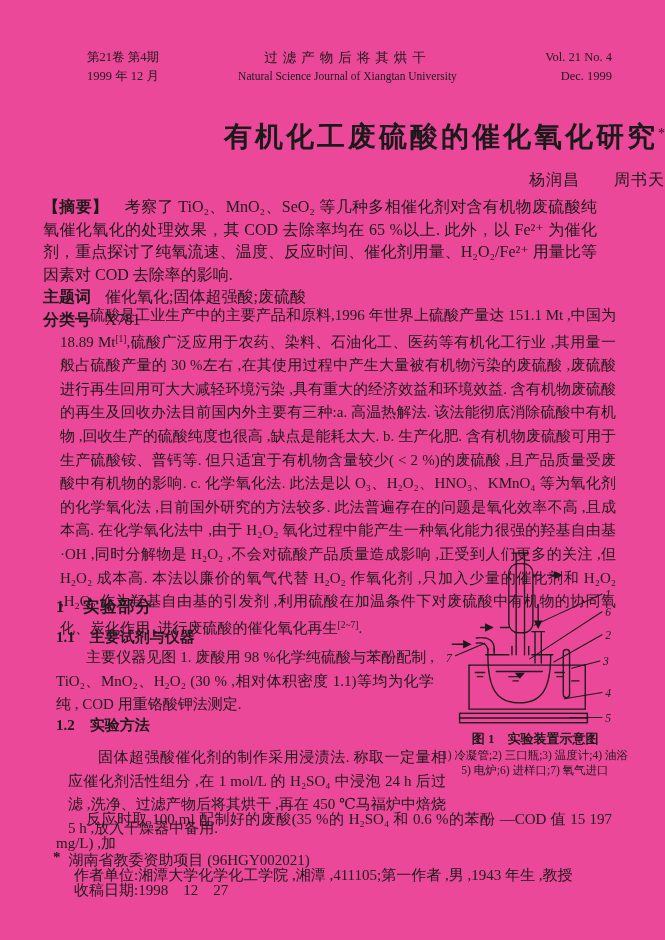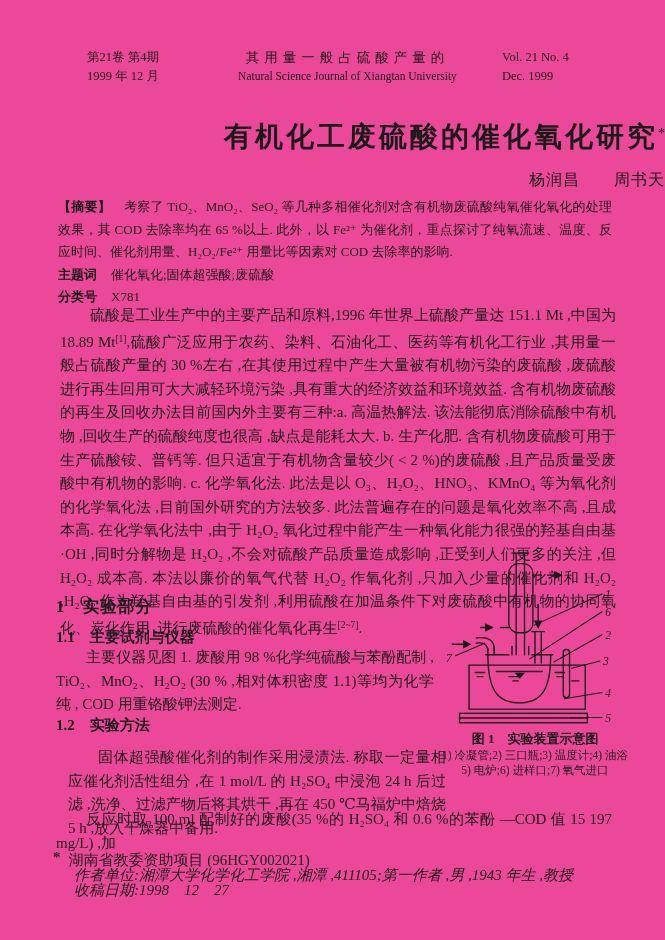--- a/index.html
+++ b/index.html
@@ -14,35 +14,35 @@
   
   .jheader{
     position:absolute;left:53px;top:48px;width:559px;
     display:flex;justify-content:space-between;align-items:flex-start;
     font-size:12.5px;line-height:19px;
   }
   .jheader .hl{width:140px;text-align:center;}
   .jheader .hc{flex:1;text-align:center;}
   .jheader .hc .cn{font-size:13.5px;letter-spacing:5px;white-space:nowrap;}
   .jheader .hc .en{font-size:11.5px;letter-spacing:0;}
-  .jheader .hr{width:110px;text-align:left;}
+  .jheader .hr{width:110px;text-align:right;}
   
   .title{
     position:absolute;left:0;top:118px;width:665px;
     text-align:right;font-size:28px;font-weight:600;letter-spacing:3px;
   }
   .title sup{font-size:14px;font-weight:400;vertical-align:8px;letter-spacing:0;}
   .authors{
     position:absolute;left:0;top:170px;width:665px;
     text-align:right;font-size:16px;letter-spacing:1px;
   }
   
   .abs{
-    position:absolute;left:58px;top:196px;width:554px;
-    font-size:13px;line-height:22.5px;text-align:justify;
+    position:absolute;left:43px;top:196px;width:554px;
+    font-size:16px;line-height:22.5px;text-align:justify;
   }
   .abs .abstract-p{text-indent:0;margin:0;}
   .abs b{font-weight:700;}
   .abs .kv{margin-top:0;}
   .abs .kv .lbl{font-weight:700;margin-right:14px;}
   
   .intro{
     position:absolute;left:56px;top:300px;width:556px;
     font-size:15px;line-height:23.6px;text-align:justify;
     text-indent:2em;margin:4px;
@@ -73,34 +73,34 @@
   }
   .fig svg{display:block;margin:0 auto;}
   .figcap-t{font-size:13px;font-weight:700;margin-top:2px;}
   .figcap-l{font-size:11.5px;line-height:15px;}
   
   .foot{
     position:absolute;left:53px;top:850px;width:560px;
     font-size:15px;line-height:15px;
   }
   .foot .fmark{vertical-align:3px;font-weight:700;margin-right:8px;}
-  .foot .fl{margin-left:21px;font-style:italic;}
+  .foot .fl{margin-left:21px;}
 </style>
 </head>
 <body>
 
 <div class="page">
 
   <div class="jheader">
     <div class="hl">
       <div>第21卷 第4期</div>
       <div>1999 年 12 月</div>
     </div>
     <div class="hc">
-      <div class="cn">其用量一般占硫酸产量的</div>
+      <div class="cn">过滤产物后将其烘干</div>
       <div class="en">Natural Science Journal of Xiangtan University</div>
     </div>
     <div class="hr">
       <div>Vol. 21 No. 4</div>
       <div>Dec. 1999</div>
     </div>
   </div>
 
   <div class="title"><span>有机化工废硫酸的催化氧化研究</span><sup>*</sup></div>
   <div class="authors">杨润昌　　周书天</div>

